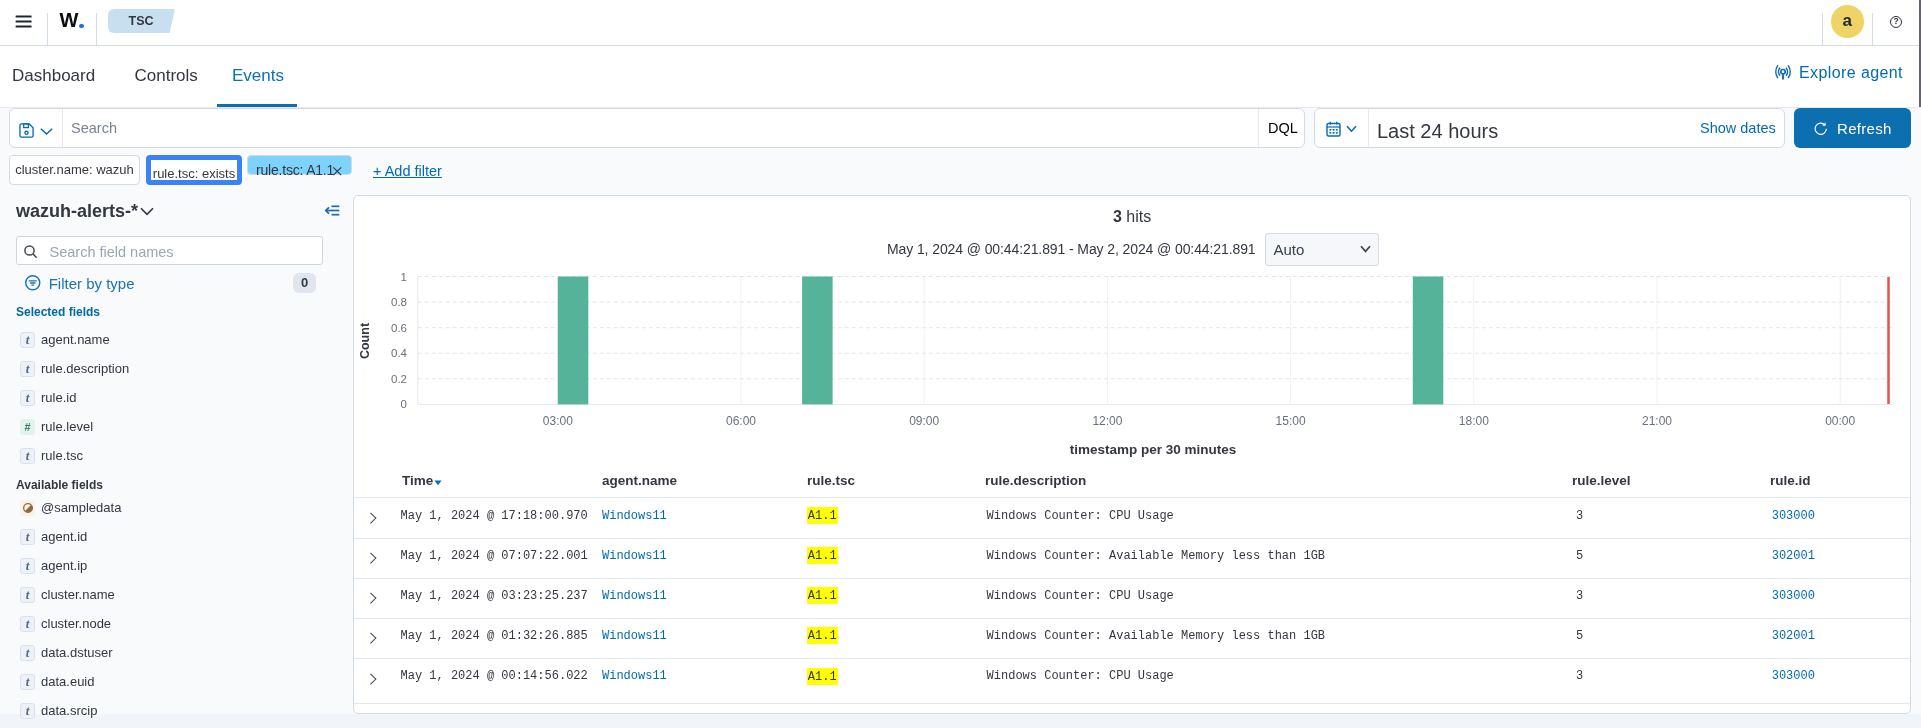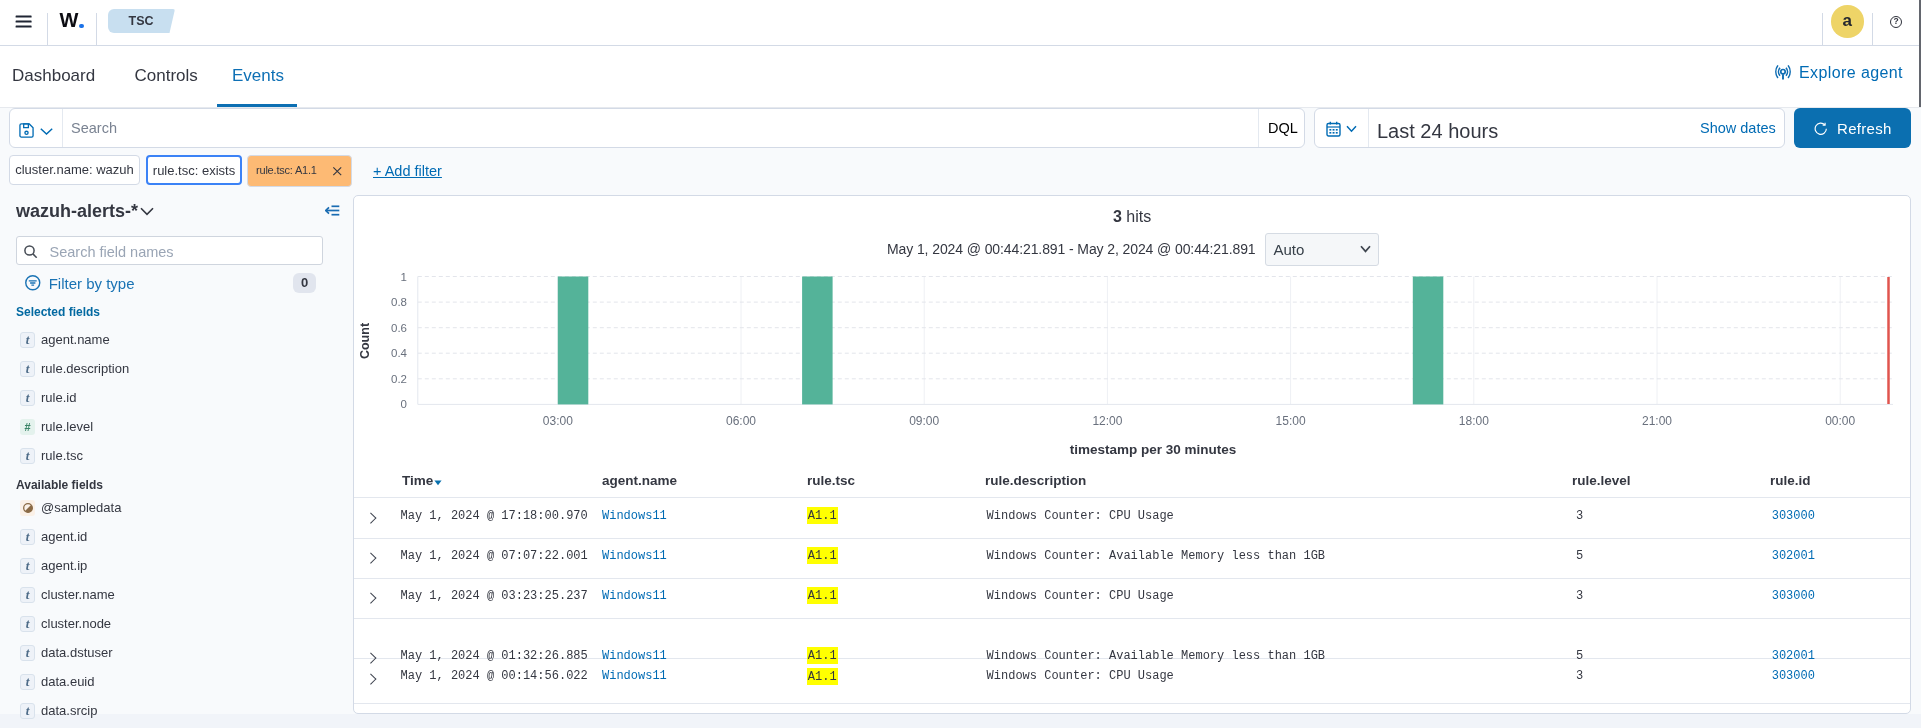--- a/index.html
+++ b/index.html
@@ -100,22 +100,22 @@
 <div class="abs" style="left:1700px;top:120px;font-size:14.5px;color:#006BB4;">Show dates</div>
 
 <div class="abs" style="left:1794px;top:108px;width:117px;height:40px;background:#0b6fb0;border-radius:6px;"></div>
 <svg class="abs" style="left:1813.5px;top:122px" width="13.5" height="13.5" viewBox="0 0 14 14" fill="none" stroke="#fff" stroke-width="1.2">
     <path d="M12.8 7 a5.8 5.8 0 1 1-1.6-4.05"></path>
     <path d="M11.5 0.8 V3.3 H9" stroke-width="1.2"></path>
   </svg>
 <div class="abs" style="left:1837px;top:120px;font-size:15px;letter-spacing:0.3px;color:#fff;">Refresh</div>
 
 <div class="abs" style="left:9px;top:155px;width:131px;height:30px;background:#fff;border:1px solid #d3dae6;border-radius:4px;line-height:28px;text-align:center;font-size:13px;color:#343741;">cluster.name: wazuh</div>
-<div class="abs" style="left:146px;top:155px;width:96px;height:30px;background:#fff;border:2px solid #3b82f6;border-radius:4px;line-height:28px;text-align:center;font-size:13px;color:#343741;">rule.tsc: exists</div>
-<div class="abs" style="left:246.5px;top:155px;width:105px;height:32px;background:#fdba74;border:1px solid #d3dae6;border-radius:4px;line-height:28px;font-size:11px;color:#343741;"><span style="margin-left:8.5px;letter-spacing:-0.2px;">rule.tsc: A1.1</span></div>
+<div class="abs" style="left:146px;top:155px;width:96px;height:30px;background:#fff;border:5px solid #3b82f6;border-radius:4px;line-height:28px;text-align:center;font-size:13px;color:#343741;">rule.tsc: exists</div>
+<div class="abs" style="left:246.5px;top:155px;width:105px;height:20px;background:#7dd3fc;border:1px solid #d3dae6;border-radius:4px;line-height:28px;font-size:14px;color:#343741;"><span style="margin-left:8.5px;letter-spacing:-0.2px;">rule.tsc: A1.1</span></div>
 <svg class="abs" style="left:331.5px;top:165.5px" width="10.5" height="10.5" viewBox="0 0 12 12" fill="none" stroke="#343741" stroke-width="1.3">
     <path d="M1.5 1.5 L10.5 10.5 M10.5 1.5 L1.5 10.5"></path>
   </svg>
 <div class="abs" style="left:365px;top:162.5px;font-size:14.5px;color:#006BB4;text-decoration:underline;margin-left:8px;">+ Add filter</div>
 
 <div class="abs" style="left:16px;top:200.5px;font-size:18px;font-weight:700;color:#343741;">wazuh-alerts-*</div>
 <svg class="abs" style="left:140px;top:207px" width="14" height="9" viewBox="0 0 14 9" fill="none" stroke="#343741" stroke-width="1.6">
     <path d="M1 1.2 L7 7.4 L13 1.2"></path>
   </svg>
 <svg class="abs" style="left:324.5px;top:204px" width="15" height="13" viewBox="0 0 15 13" fill="none" stroke="#1a6cb2" stroke-width="1.7">
@@ -286,21 +286,21 @@
   </div>
 <div class="trow" style="top:588.5px;">
     <span class="chev"></span>
     <span class="c1">May 1, 2024 @ 03:23:25.237</span>
     <span class="c2">Windows11</span>
     <span class="c3"><mark>A1.1</mark></span>
     <span class="c4">Windows Counter: CPU Usage</span>
     <span class="c5">3</span>
     <span class="c6">303000</span>
   </div>
-<div class="trow" style="top:628.5px;margin-top:20px;">
+<div class="trow" style="top:628.5px;">
     <span class="chev"></span>
     <span class="c1">May 1, 2024 @ 01:32:26.885</span>
     <span class="c2">Windows11</span>
     <span class="c3"><mark>A1.1</mark></span>
     <span class="c4">Windows Counter: Available Memory less than 1GB</span>
     <span class="c5">5</span>
     <span class="c6">302001</span>
   </div>
 <div class="trow" style="top:669px;">
     <span class="chev"></span>

